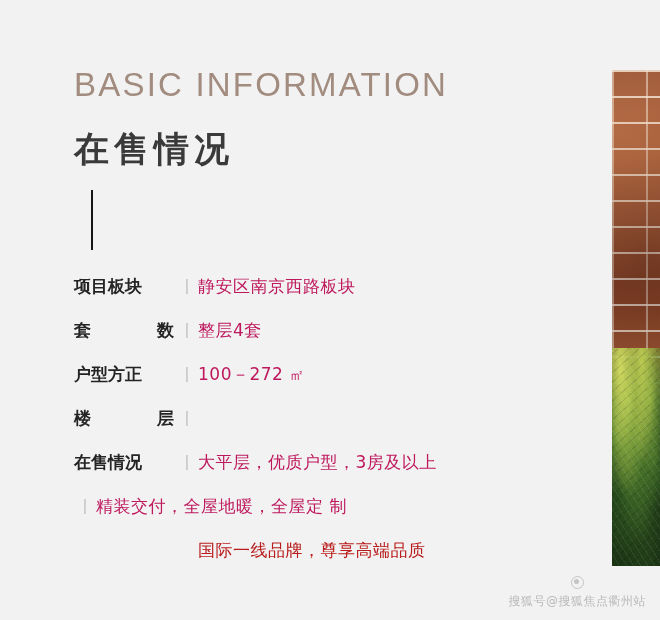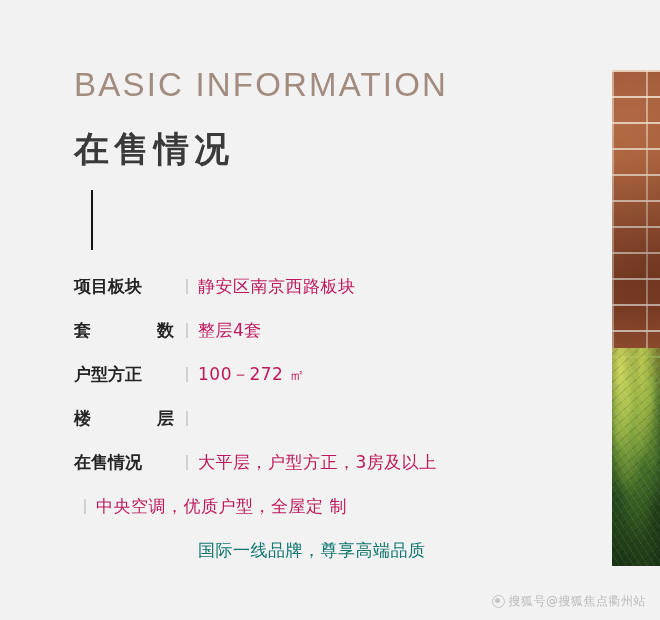--- a/index.html
+++ b/index.html
@@ -109,21 +109,21 @@
     letter-spacing: 0.5px;
   }
   .spec-value .unit {
     font-size: 15px;
   }
   .spec-row.tall {
     height: 44px;
   }
   .spec-value-2 {
     font-size: 17px;
-    color: #0f766e;
+    color: #b91c1c;
     line-height: 44px;
     white-space: nowrap;
     padding-left: 22px;
     font-family: "DejaVu Sans", "Liberation Sans", sans-serif;
     letter-spacing: 0.5px;
     text-align: center;
   }
 
   
   .photo-strip {
@@ -199,20 +199,21 @@
     right: 14px;
     bottom: 10px;
     display: flex;
     align-items: center;
     gap: 4px;
     color: #b9b9b9;
     font-size: 12px;
     letter-spacing: 0.5px;
     white-space: nowrap;
     font-family: "DejaVu Sans", "Liberation Sans", sans-serif;
+    flex-direction: column;
   }
   .wm-logo {
     width: 11px;
     height: 11px;
     border-radius: 50%;
     border: 1px solid #c4c4c4;
     position: relative;
     flex: 0 0 11px;
   }
   .wm-logo::before {
@@ -268,26 +269,26 @@
       <div class="spec-label spread">
         <span>楼</span>
         <span>层</span>
       </div>
       <div class="spec-divider">|</div>
     </div>
 
     <div class="spec-row">
       <div class="spec-label">在售情况</div>
       <div class="spec-divider">|</div>
-      <div class="spec-value">大平层，户型方正，3房及以上</div>
+      <div class="spec-value">大平层，优质户型，3房及以上</div>
     </div>
 
     <div class="spec-row tall">
       <div class="spec-divider">|</div>
-      <div class="spec-value">中央空调，优质户型，全屋定 制</div>
+      <div class="spec-value">精装交付，全屋地暖，全屋定 制</div>
     </div>
 
     <div class="spec-row">
       <div class="spec-label"></div>
       <div class="spec-value-2">国际一线品牌，尊享高端品质</div>
     </div>
 
   </div>
 
   <div class="photo-strip">

